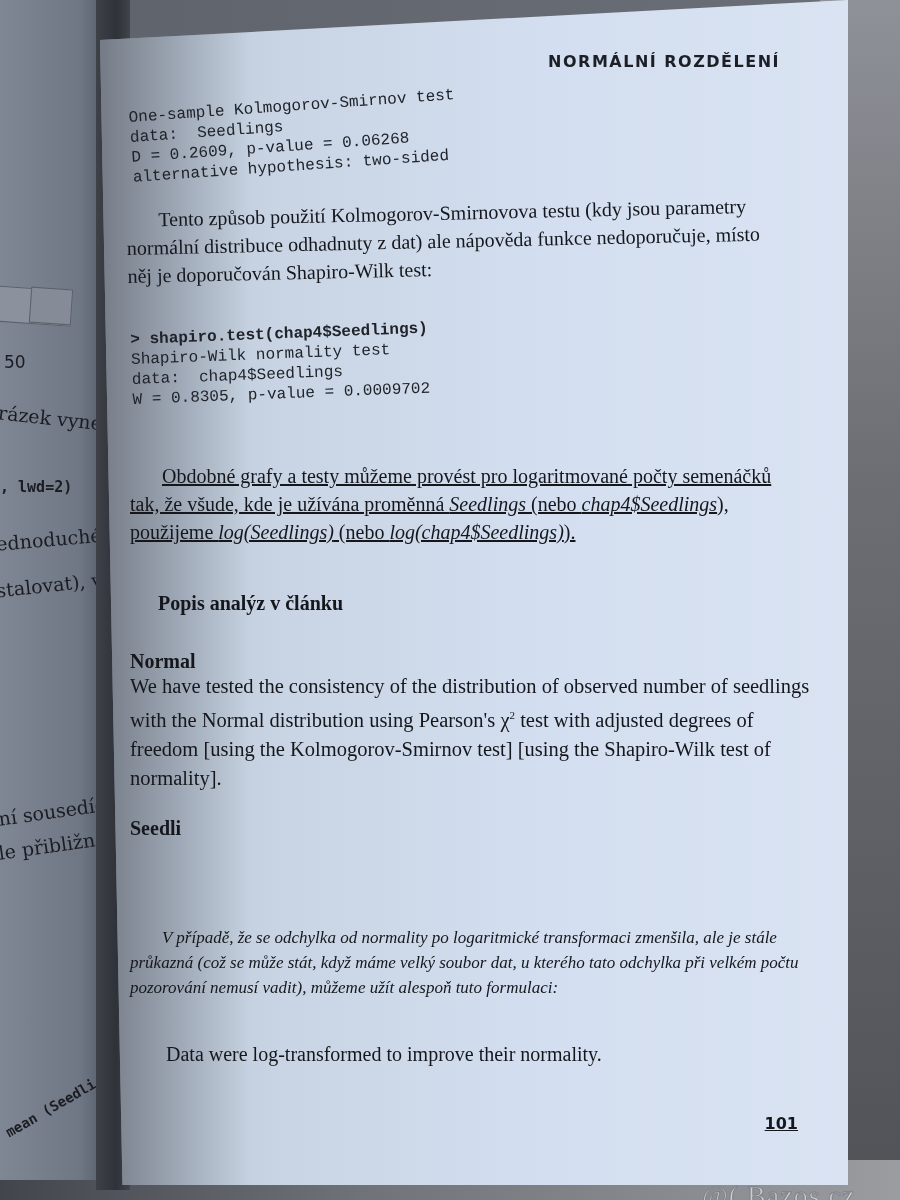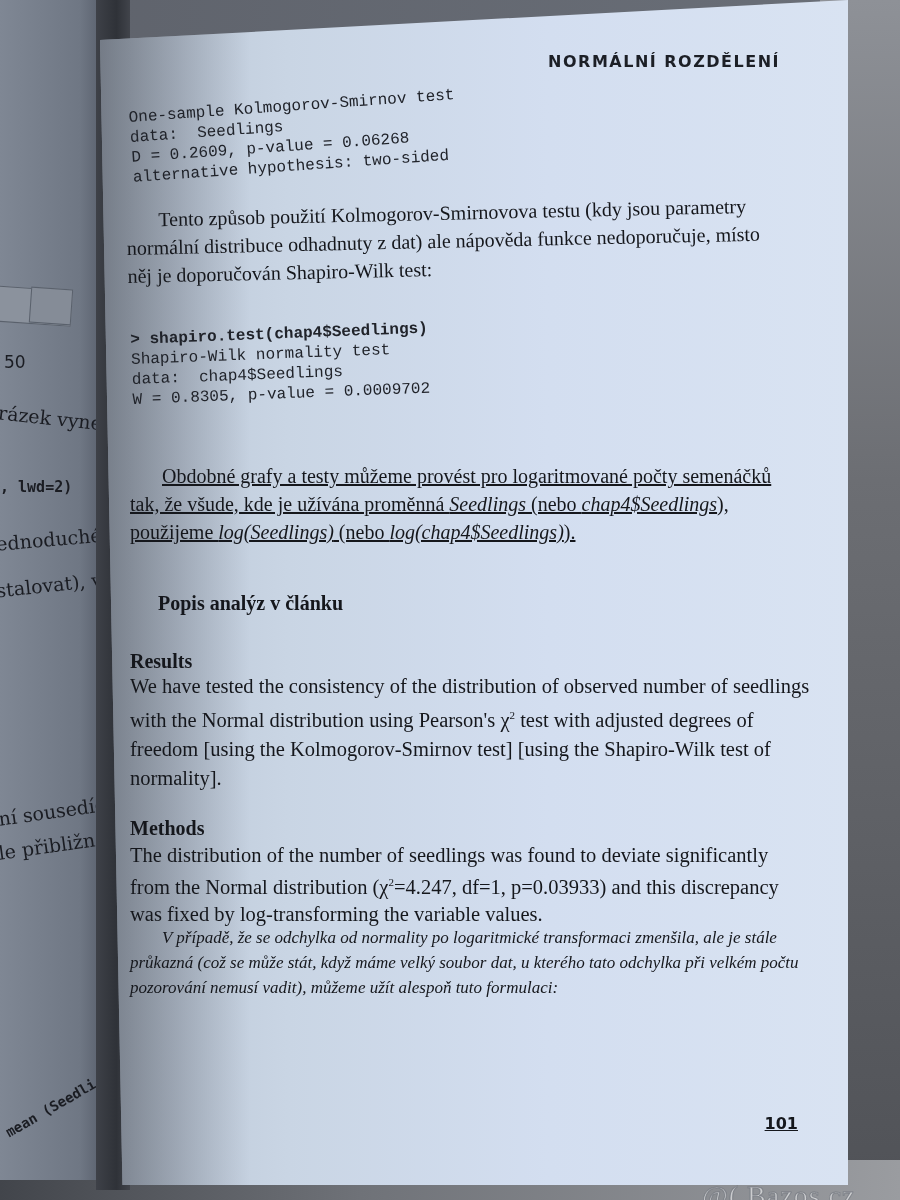--- a/index.html
+++ b/index.html
@@ -126,25 +126,25 @@
   <div class="code code-ks"><div>One-sample Kolmogorov-Smirnov test</div><div>data:  Seedlings</div><div>D = 0.2609, p-value = 0.06268</div><div>alternative hypothesis: two-sided</div></div>
 
   <div class="para indent p-ks">Tento způsob použití Kolmogorov-Smirnovova testu (kdy jsou parametry normální distribuce odhadnuty z dat) ale nápověda funkce nedoporučuje, místo něj je doporučován Shapiro-Wilk test:</div>
 
   <div class="code code-sw"><div class="cmd">&gt; shapiro.test(chap4$Seedlings)</div><div>Shapiro-Wilk normality test</div><div>data:  chap4$Seedlings</div><div>W = 0.8305, p-value = 0.0009702</div></div>
 
   <div class="para indent p-log"><span>Obdobné grafy a testy můžeme provést pro logaritmované počty semenáčků tak, že všude, kde je užívána proměnná </span><i>Seedlings</i><span> (nebo </span><i>chap4$Seedlings</i><span>), použijeme </span><i>log(Seedlings)</i><span> (nebo </span><i>log(chap4$Seedlings)</i><span>).</span></div>
 
   <div class="heading h-popis">Popis analýz v článku</div>
 
-  <div class="heading h-methods">Results</div>
+  <div class="heading h-methods">Normal</div>
   <div class="para p-methods"><span>We have tested the consistency of the distribution of observed number of seedlings with the Normal distribution using Pearson's χ</span><sup>2</sup><span> test with adjusted degrees of freedom [using the Kolmogorov-Smirnov test] [using the Shapiro-Wilk test of normality].</span></div>
 
-  <div class="heading h-results">Methods</div>
-  <div class="para p-results"><span>The distribution of the number of seedlings was found to deviate significantly from the Normal distribution (χ</span><sup>2</sup><span>=4.247, df=1, p=0.03933) and this discrepancy was fixed by log-transforming the variable values.</span></div>
+  <div class="heading h-results">Seedli</div>
 
   <div class="para indent p-note">V případě, že se odchylka od normality po logaritmické transformaci zmenšila, ale je stále průkazná (což se může stát, když máme velký soubor dat, u kterého tato odchylka při velkém počtu pozorování nemusí vadit), můžeme užít alespoň tuto formulaci:</div>
 
+  <div class="para p-data">Data were log-transformed to improve their normality.</div>
 
   <div class="page-number">101</div>
 </div>
 
 <div class="watermark">@( Bazos.cz</div>
 
 </body></html>

